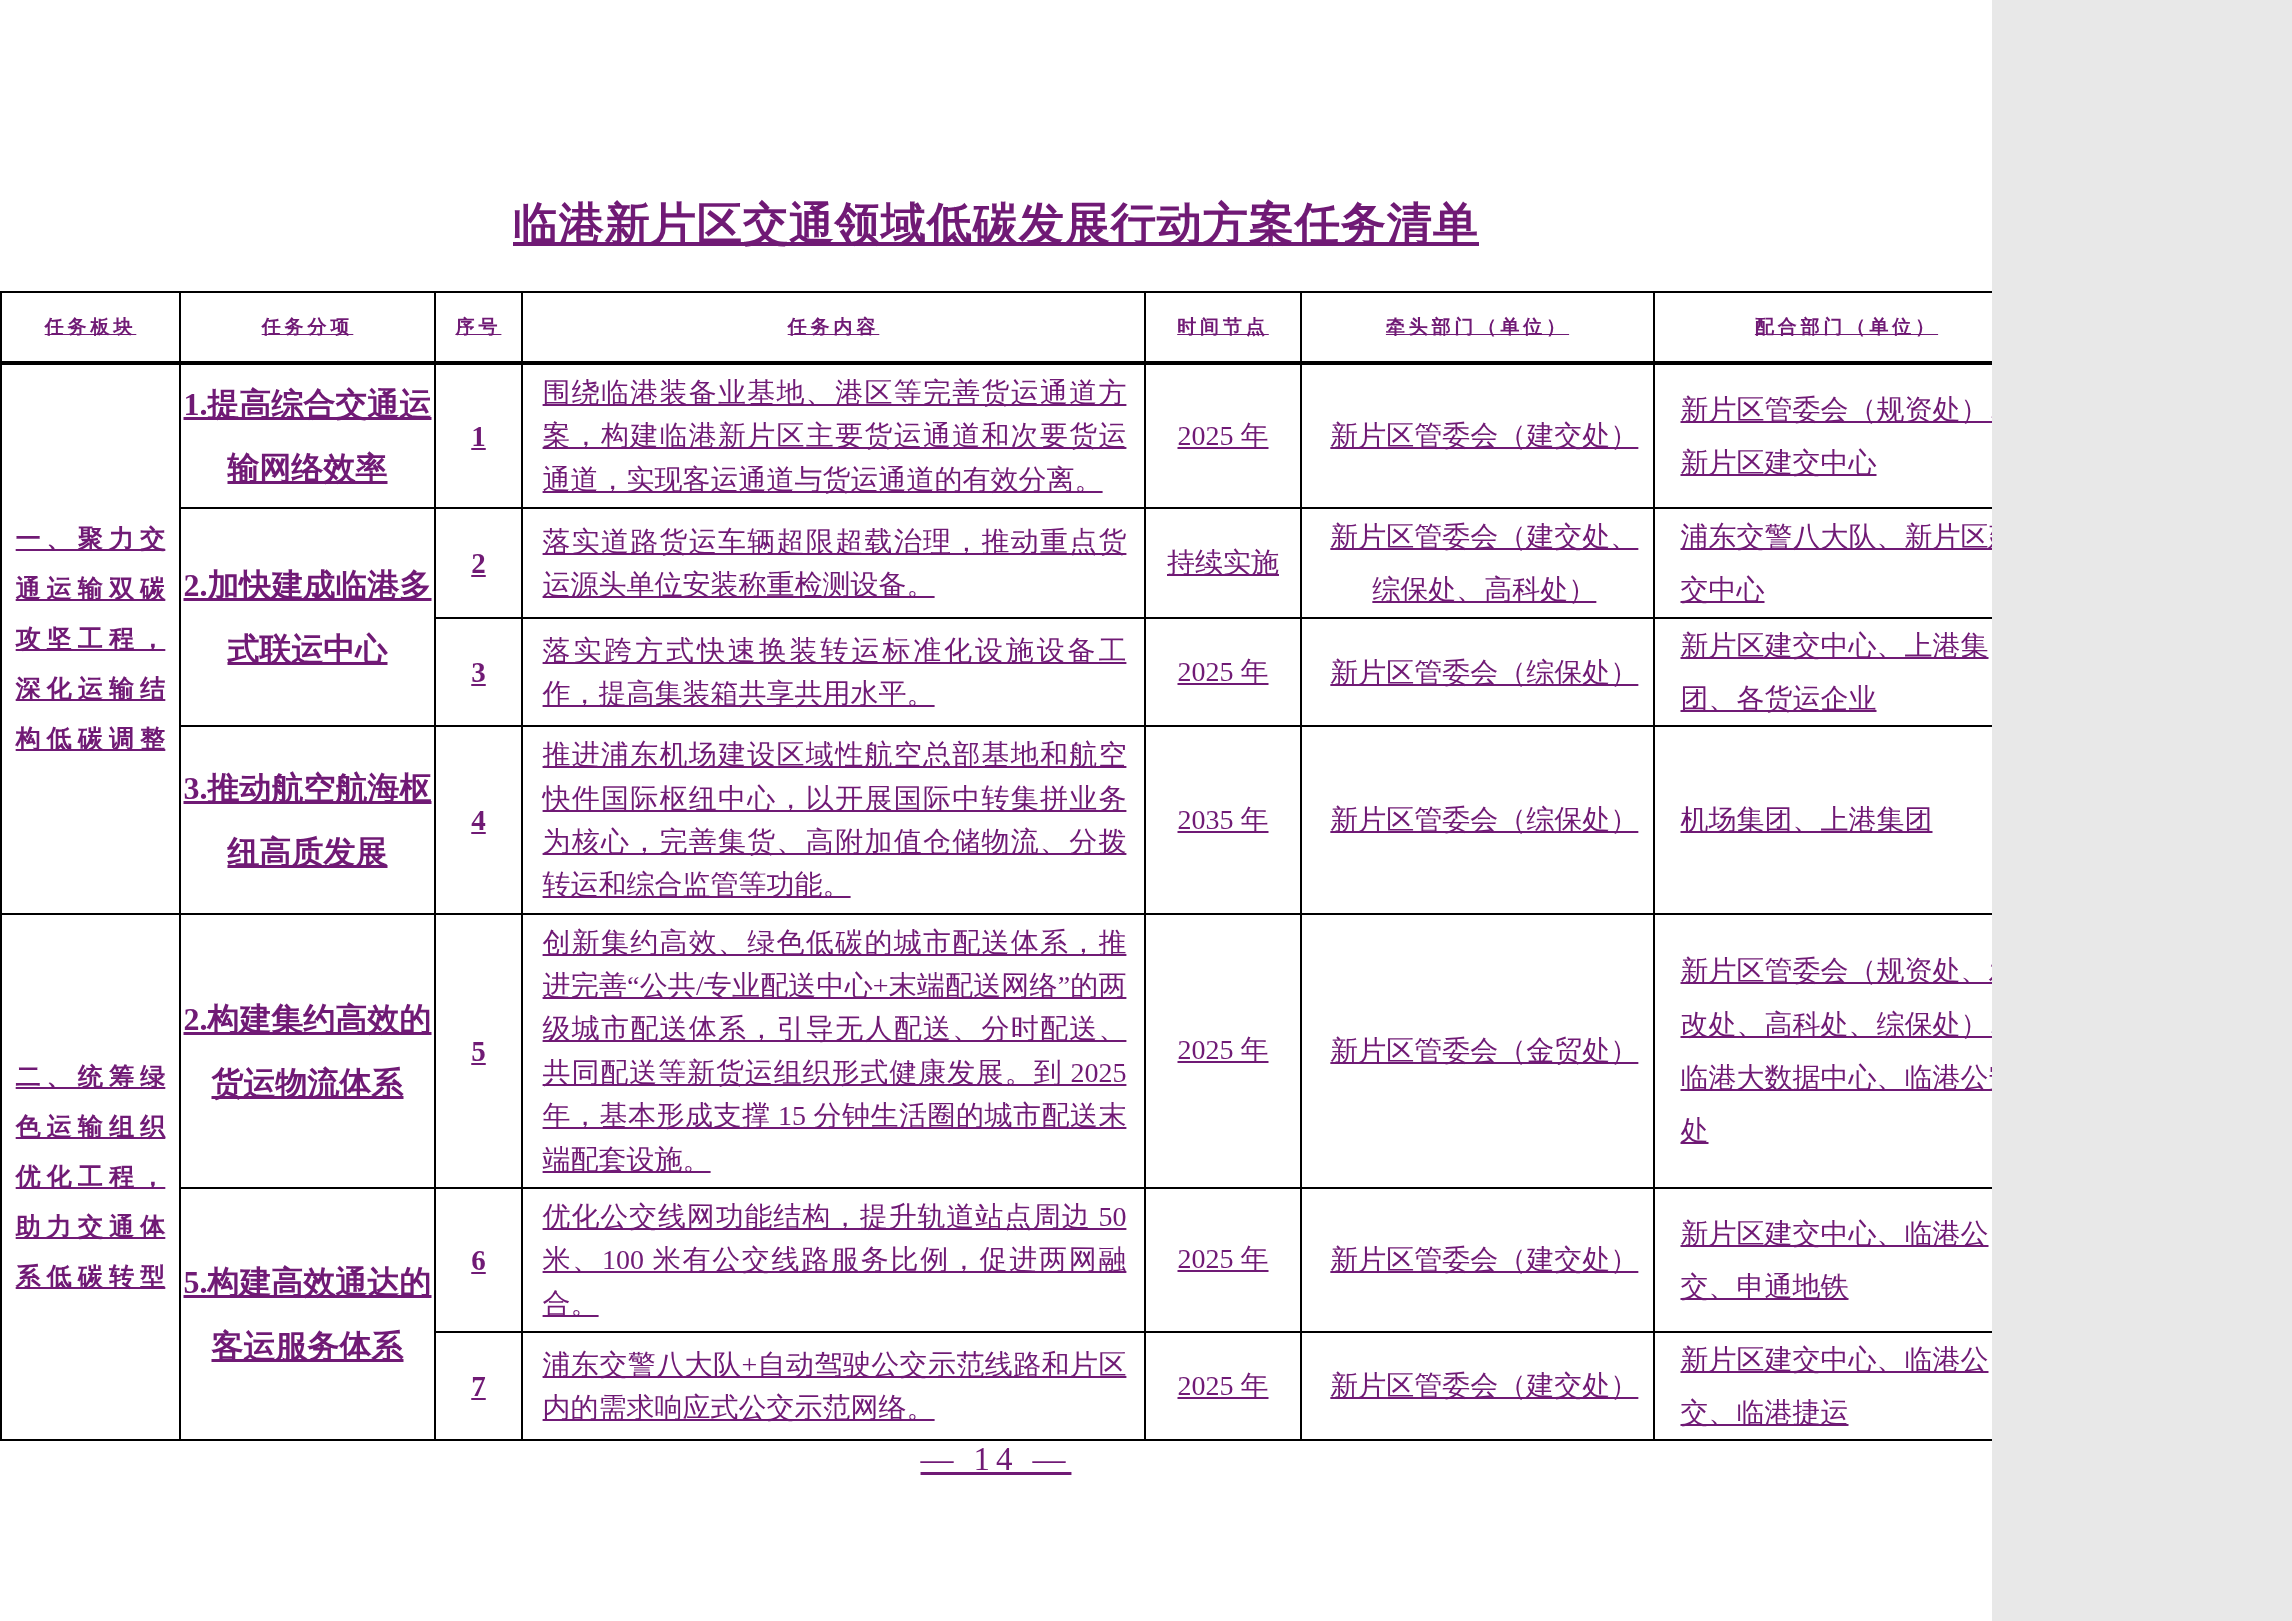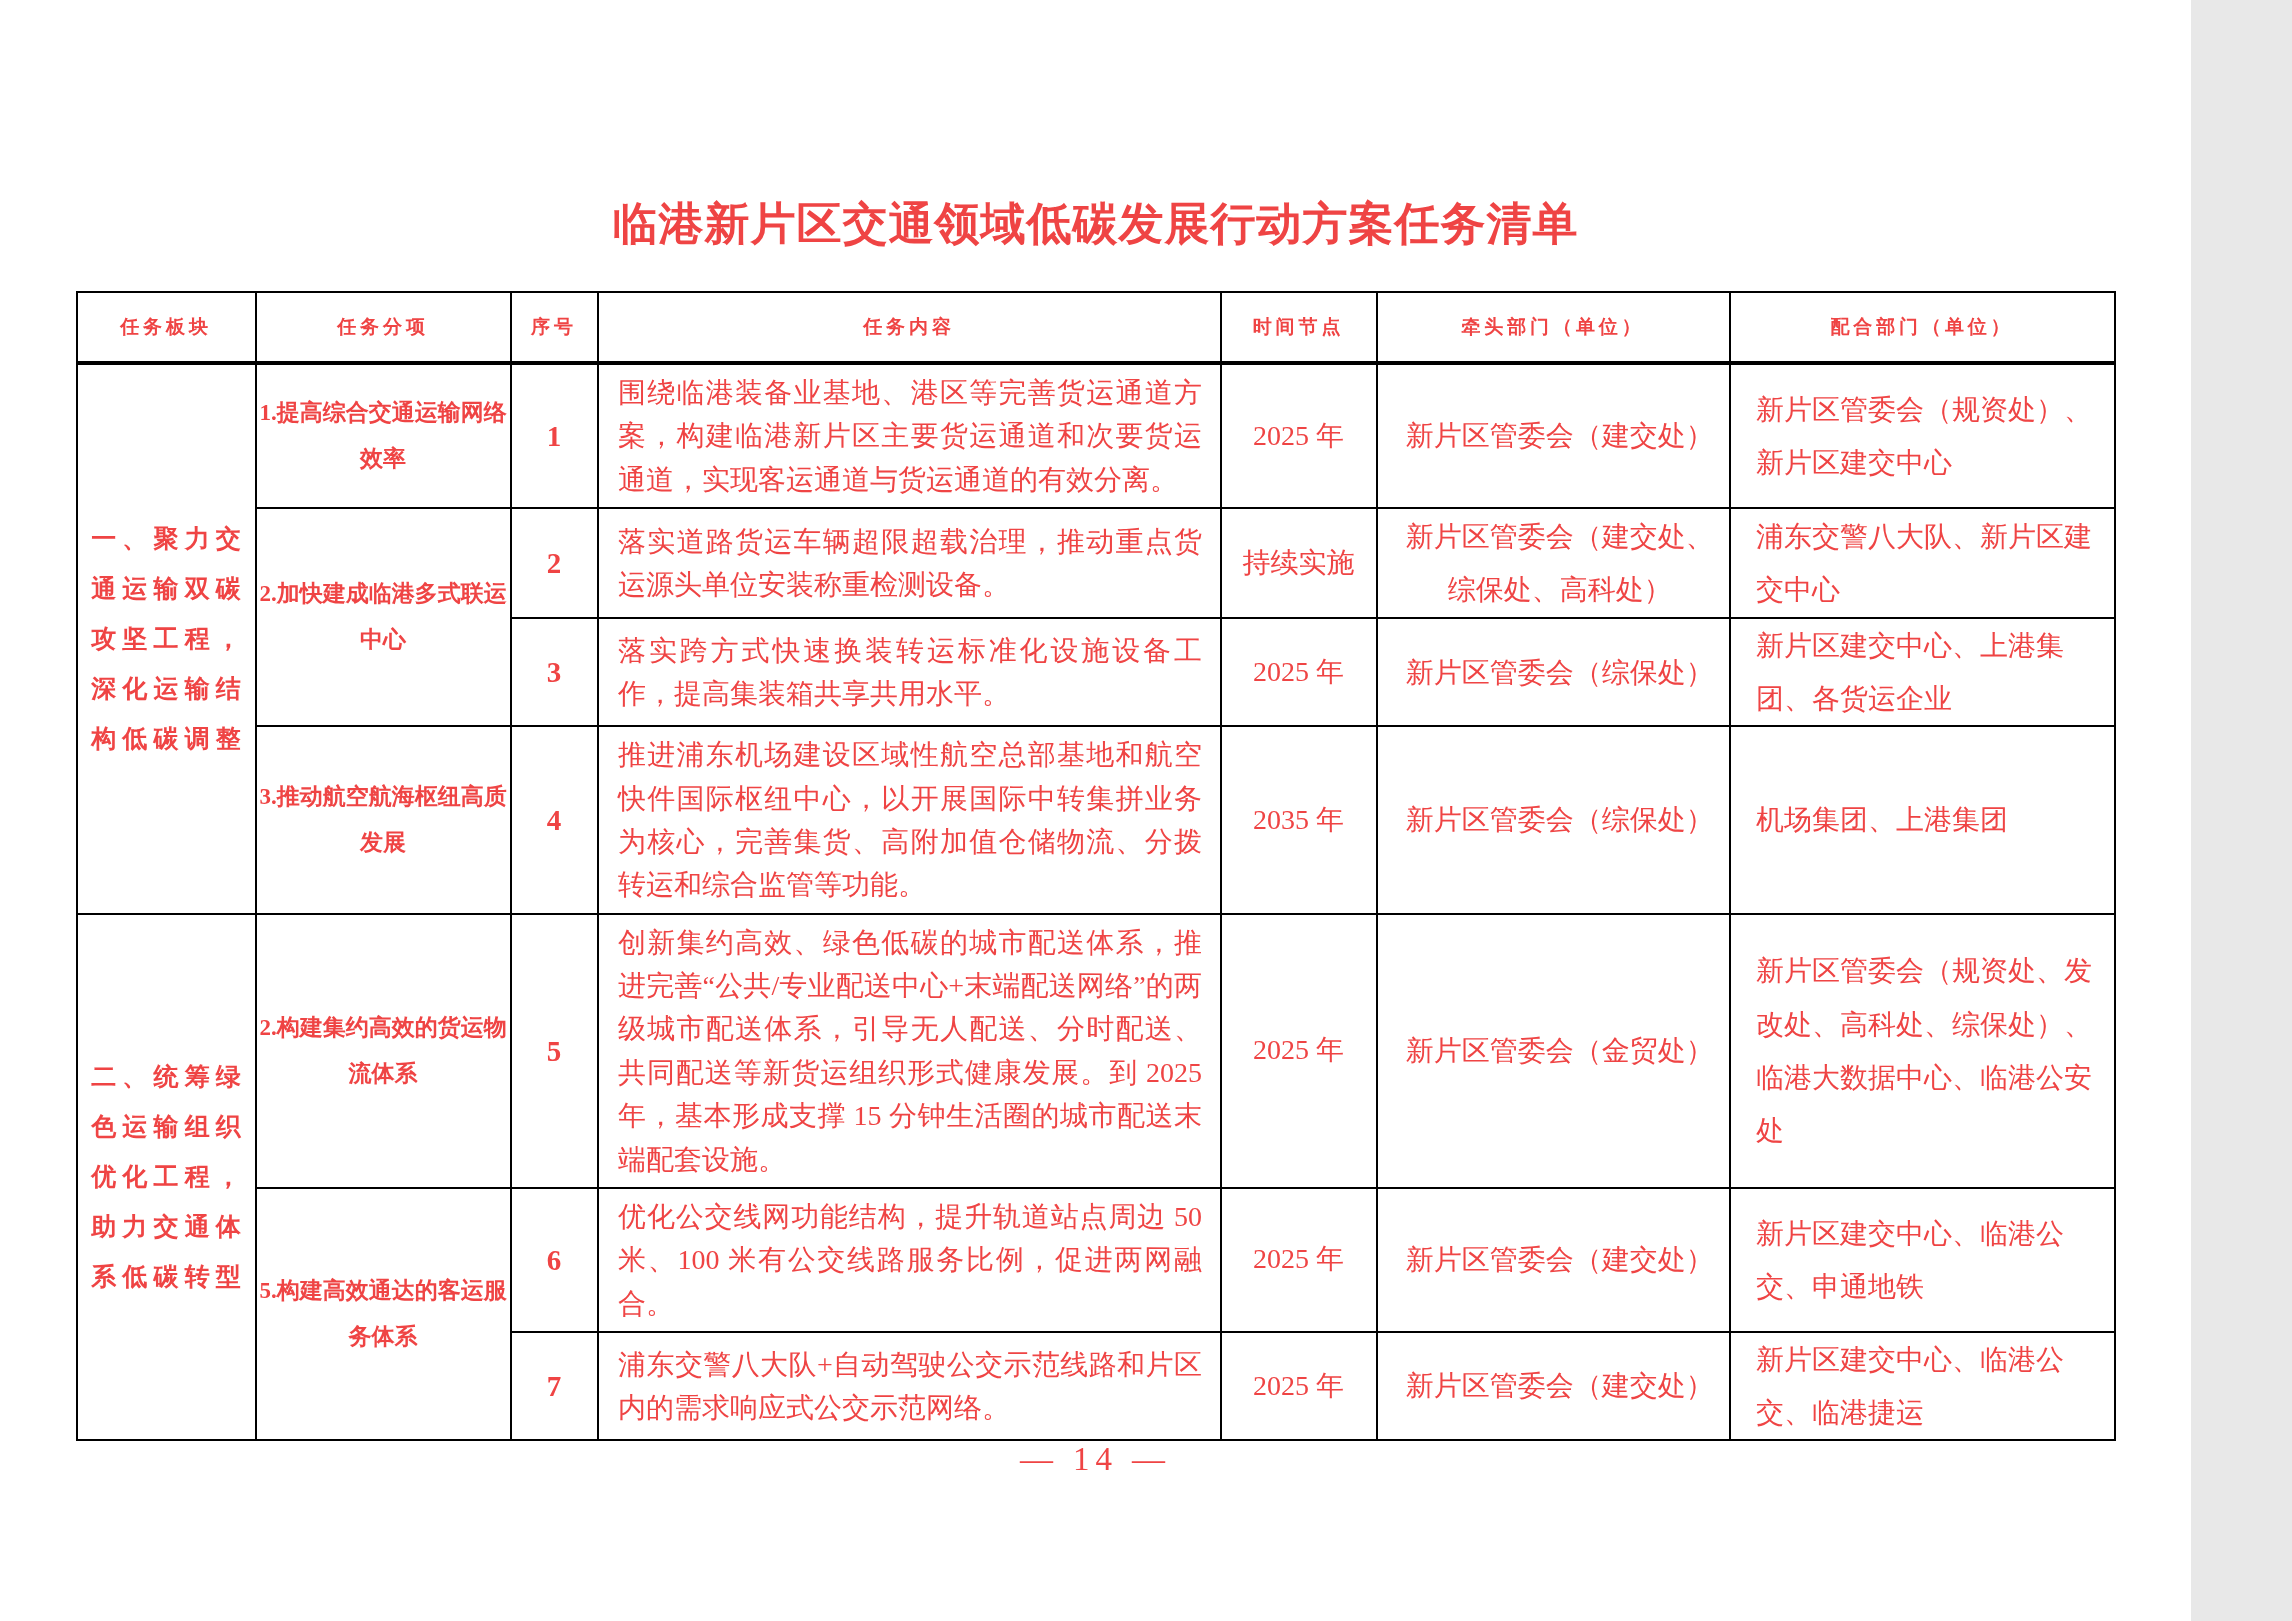--- a/index.html
+++ b/index.html
@@ -1,19 +1,20 @@
 <!DOCTYPE html>
 <html><head>
 <meta charset="utf-8">
 <style>
   html,body{margin:0;padding:0;background:#e8e8e8;}
   .page{
-    width:2191px;height:1621px;background:#ffffff;position:relative;
-    font-family:"Liberation Serif","DejaVu Serif",serif;color:#ef4444;
+    width:1992px;height:1621px;background:#ffffff;position:relative;
+    font-family:"Liberation Serif","DejaVu Serif",serif;color:#701a75;
     overflow:hidden;
+    text-decoration:underline;
   }
   .doc-title{
     padding-top:194px;text-align:center;
     font-size:45px;font-weight:bold;letter-spacing:1px;
     font-family:"Liberation Serif","DejaVu Serif",serif;
   }
   table.task-table{
     border-collapse:collapse;table-layout:fixed;
     width:2039px;margin:37px auto 0 auto;
     border:2.9px solid #000;
@@ -39,21 +40,21 @@
   tr.r4{height:178px;}
   tr.r5{height:263px;}
   tr.r6{height:106px;}
   tr.r7{height:104px;}
   td.block{
     font-weight:bold;font-size:25px;line-height:2.0;
     text-align:justify;text-align-last:justify;
     padding:0 13.7px;
   }
   td.sub{
-    font-weight:bold;font-size:23px;line-height:2.0;
+    font-weight:bold;font-size:32px;line-height:2.0;
     text-align:center;padding:0 2px;
   }
   td.no{
     font-weight:bold;font-size:29px;text-align:center;
   }
   td.content{
     text-align:justify;line-height:1.55;
     padding:5.9px 17.6px 5.9px 19.6px;
   }
   td.time{text-align:center;line-height:1.6;}

